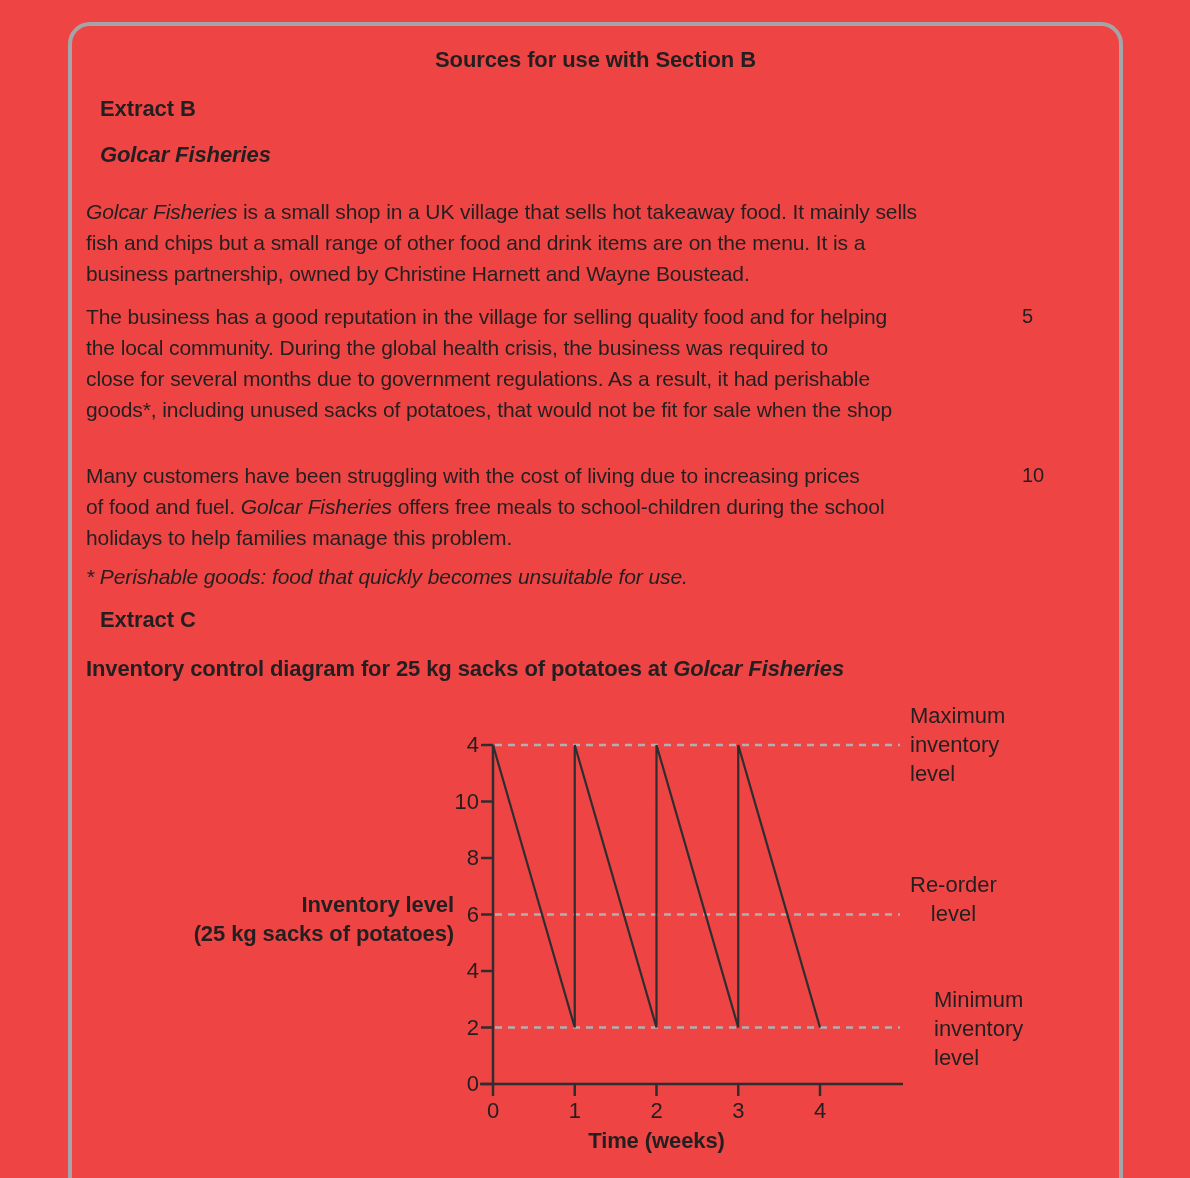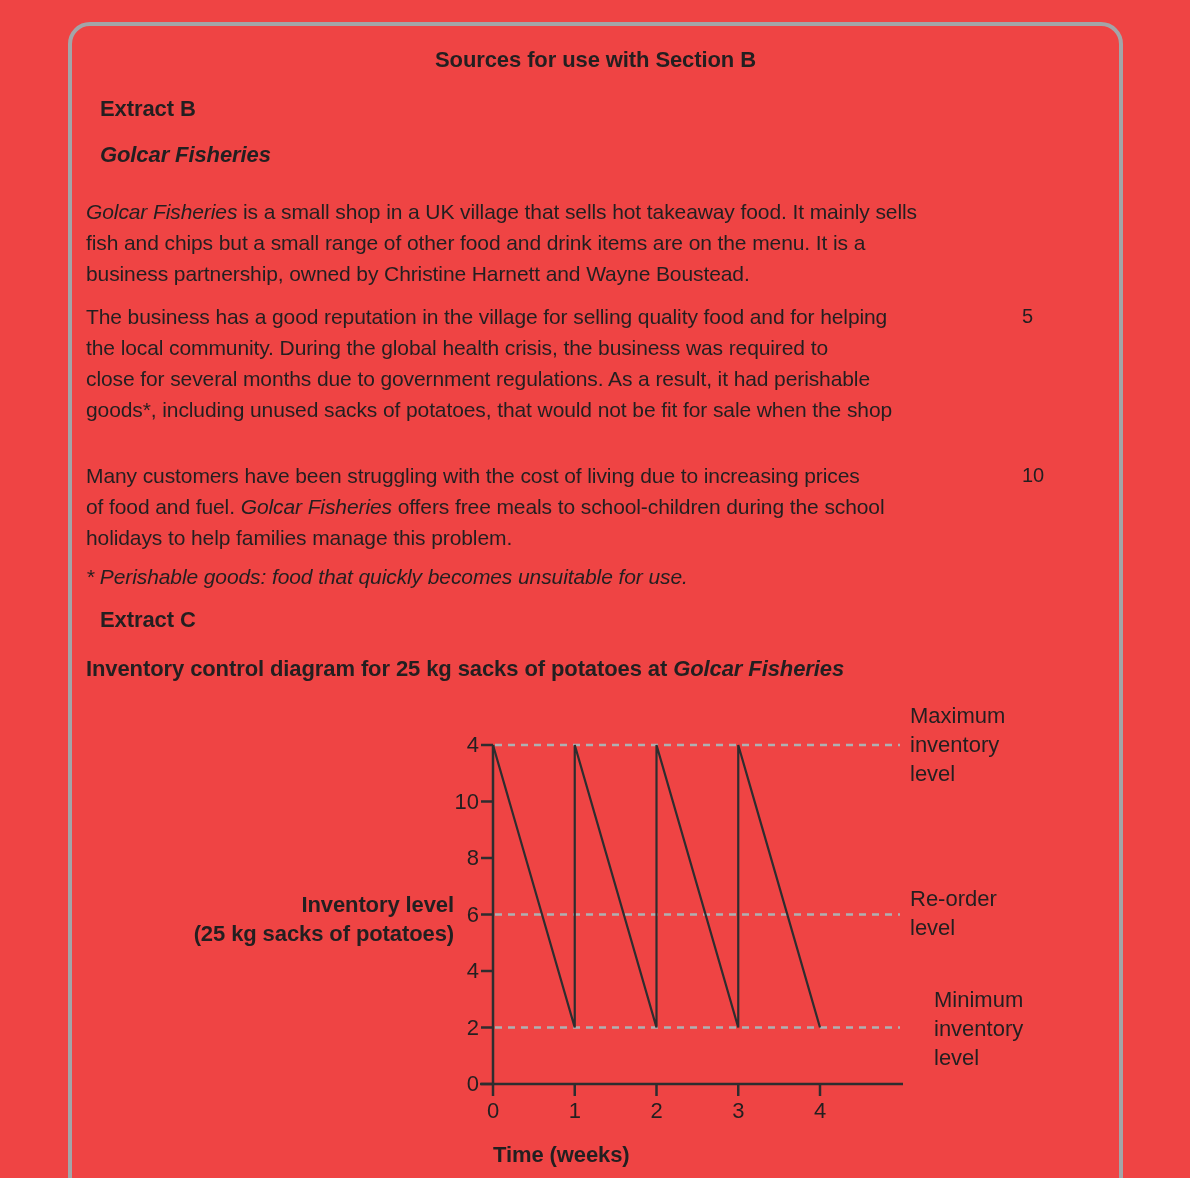--- a/index.html
+++ b/index.html
@@ -31,21 +31,21 @@
   .dash   { stroke:#aeb0b2; stroke-width:2.4; stroke-dasharray:7 6; fill:none; }
   .series { stroke:#2e2d2f; stroke-width:2.2; fill:none; }
   .ytick  { position:absolute; left:431px; width:48px; text-align:right; font-size:22px; height:28px; line-height:28px; }
   .xtick  { position:absolute; top:408px; width:40px; text-align:center; font-size:22px; }
   .ref-label { position:absolute; left:910px; font-size:22px; line-height:29px; white-space:pre-line; }
   .ylabel {
     position:absolute; left:162px; top:200px; width:292px; text-align:right;
     font-size:22px; font-weight:bold; line-height:29px; white-space:pre-line; letter-spacing:-0.1px;
   }
   .xlabel {
-    position:absolute; left:493px; top:452px; width:327px; 
+    position:absolute; left:493px; top:438px; width:327px; text-align:center;
     font-size:22px; font-weight:bold; letter-spacing:-0.1px;
   }
 </style>
 </head>
 <body>
 
 <div class="page">
   <div class="page-border"></div>
 
   <div class="title">Sources for use with Section B</div>
@@ -104,21 +104,21 @@
         <line x1="738.25" y1="394" x2="738.25" y2="406" class="axis"></line>
         <line x1="820" y1="394" x2="820" y2="406" class="axis"></line>
         <polyline points="493,55 574.75,337.5 574.75,55 656.5,337.5 656.5,55 738.25,337.5 738.25,55 820,337.5" class="series"></polyline>
       </svg>
     <div class="ylabel">Inventory level
 (25 kg sacks of potatoes)</div>
     <div class="xlabel">Time (weeks)</div>
   <div class="ref-label" style="top: 11px;">Maximum
 inventory
 level</div>
-      <div class="ref-label" style="top: 194px;">Re-order
+      <div class="ref-label" style="top: 180px; text-align: center;">Re-order
 level</div>
       <div class="ref-label" style="top: 295px; margin-left: 24px;">Minimum
 inventory
 level</div>
       <div class="ytick" style="top: 380px;">0</div>
       <div class="ytick" style="top: 323.5px;">2</div>
       <div class="ytick" style="top: 267px;">4</div>
       <div class="ytick" style="top: 210.5px;">6</div>
       <div class="ytick" style="top: 154px;">8</div>
       <div class="ytick" style="top: 97.5px;">10</div>

